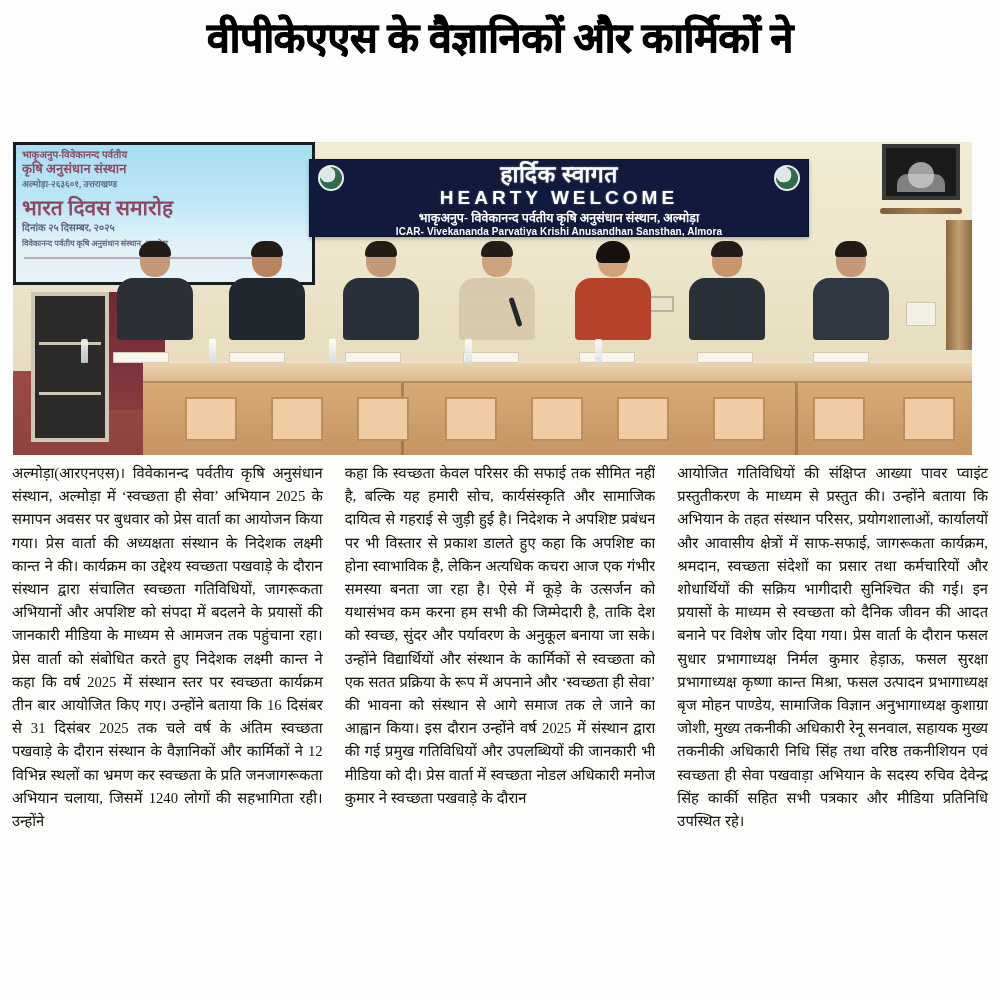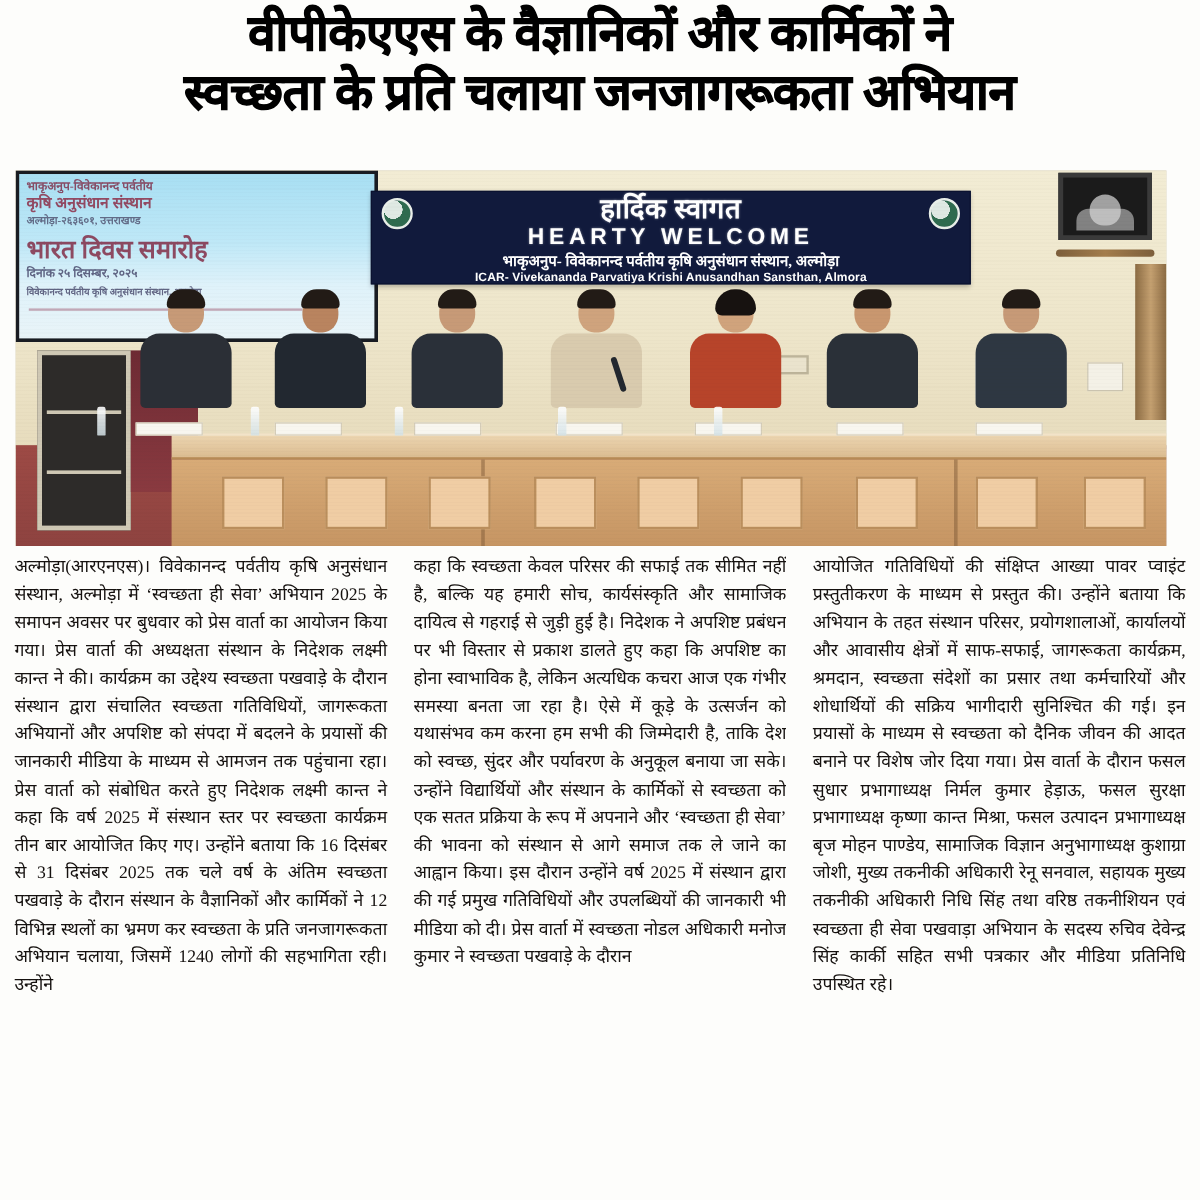--- a/index.html
+++ b/index.html
@@ -37,21 +37,21 @@
     color: #6f6f6f;
     white-space: nowrap;
     opacity: .85;
   }
   .cutline span { display: inline-block; transform: translateY(-7px); }
   .cutline .seg2 { margin-left: 24px; }
 
   
   .headline {
     position: absolute;
-    top: 4px;
+    top: 14px;
     left: 0;
     width: 1000px;
     text-align: center;
   }
   .headline .hl-line {
     display: block;
     font-family: "Liberation Serif", "DejaVu Serif", serif;
     font-weight: 700;
     color: #000;
     font-size: 41px;
@@ -311,21 +311,20 @@
   }
 </style>
 </head>
 <body>
 
 <div class="page">
 
 
   <div class="headline">
     <span class="hl-line hl-1">वीपीकेएएस के वैज्ञानिकों और कार्मिकों ने</span>
-    <span class="hl-line hl-2">स्वच्छता के प्रति चलाया जनजागरूकता अभियान</span>
   </div>
 
   <div class="photo-wrap">
     <div class="photo">
       <div class="wall"></div>
       <div class="wall-strip"></div>
       <div class="floor"></div>
 
       <div class="screen">
         <div class="screen-inner">

